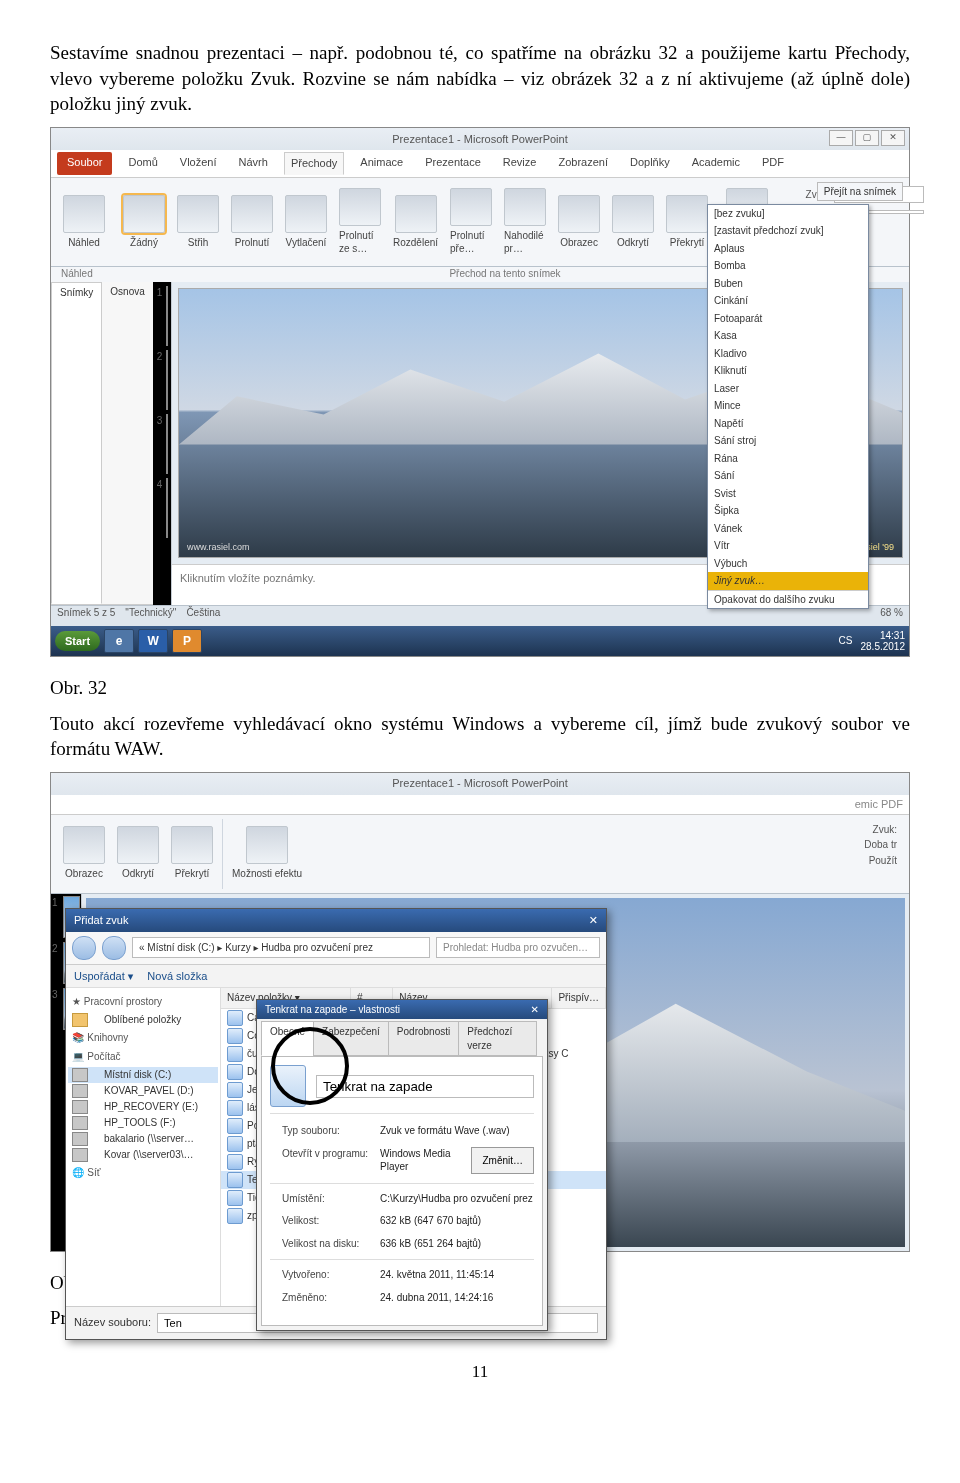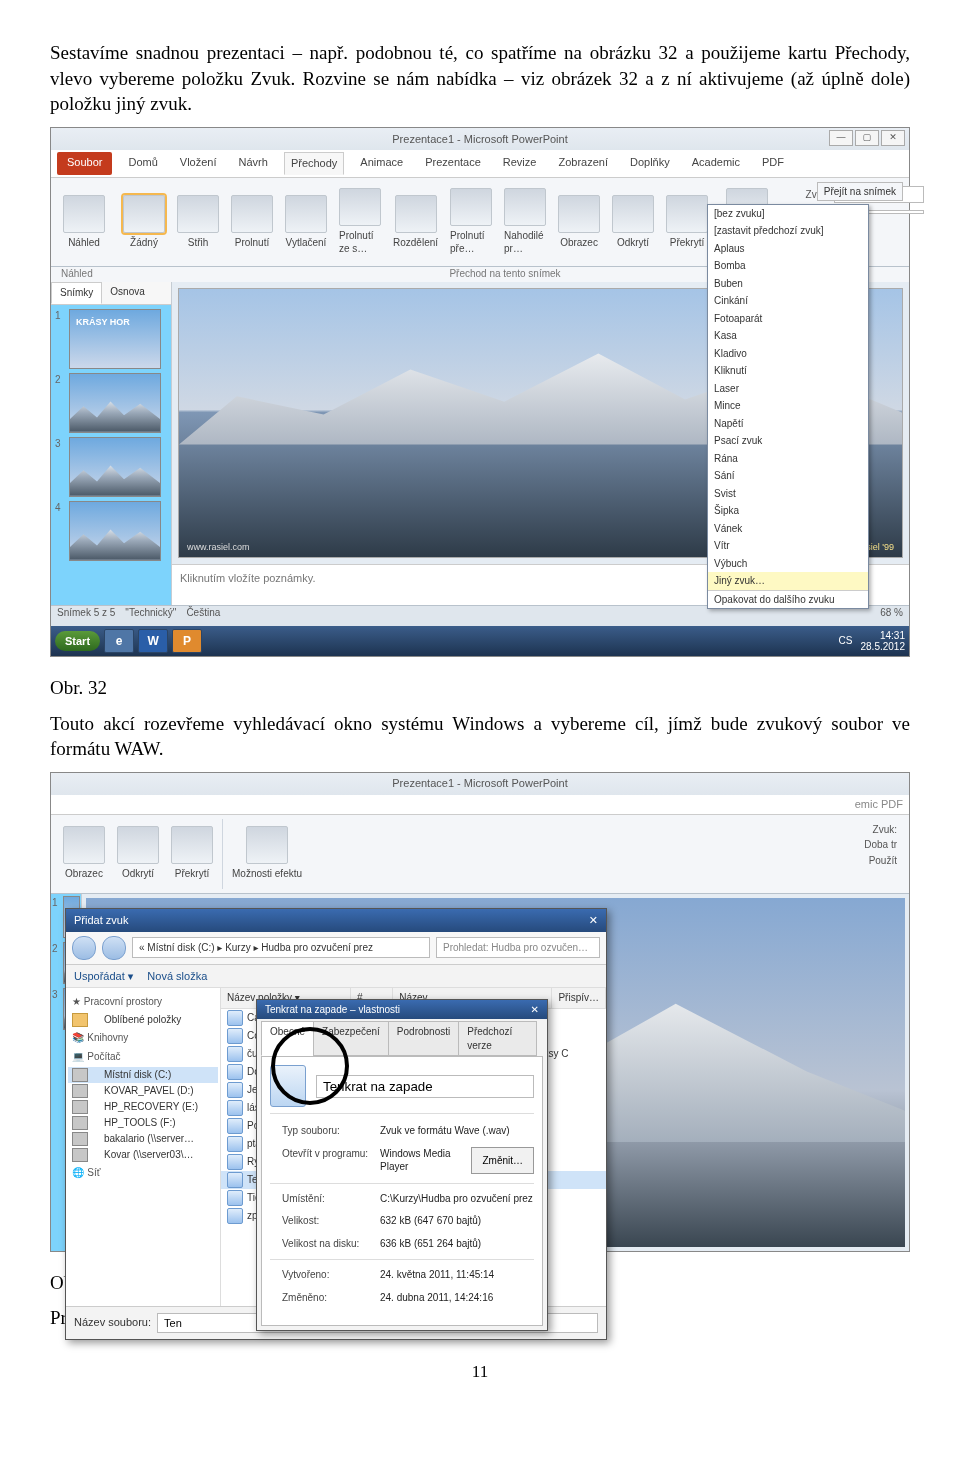--- a/index.html
+++ b/index.html
@@ -51,24 +51,24 @@
   .rib-right .row { display:flex; align-items:center; gap:4px;}
   .rib-right .lbl { width:50px; text-align:right; }
   .rib-right .val { background:#fff; border:1px solid #bbb; padding:1px 4px; min-width:80px; font-size:10px;}
   .prejit-btn { position:absolute; right:6px; top:4px; background:#f4f6f9; border:1px solid #bbb; padding:2px 6px; font-size:10px; }
   .sound-dropdown {
     position:absolute; right:40px; top:26px; width:160px;
     background:#fff; border:1px solid #7a8aa0; box-shadow:2px 2px 4px rgba(0,0,0,0.3);
     font-size:10px; z-index:5;
   }
   .sound-dropdown .opt { padding:2px 6px; white-space:nowrap;}
-  .sound-dropdown .opt.sel { background:#fef9c3; }
+  .sound-dropdown .opt.sel { background:#eab308;font-style:italic; }
   .sound-dropdown .foot { border-top:1px solid #ccc; padding:2px 6px; }
   .ss1-body { flex:1; display:flex; background:#e5ecf3; min-height:0; }
-  .slide-pane { width:120px; background:#7dd3fc; border-right:1px solid #c5ccd3; display:flex; flex-direction:column;}
+  .slide-pane { width:120px; background:#000000; border-right:1px solid #c5ccd3; display:flex; flex-direction:row;}
   .slide-tabs { display:flex; font-size:10px; background:#f7f7f7; border-bottom:1px solid #ccc;}
   .slide-tabs div { padding:3px 8px; }
   .slide-tabs .on { background:#fff; border:1px solid #ccc; border-bottom:1px solid #fff;}
   .thumbs { flex:1; overflow:hidden; padding:4px; display:flex; flex-direction:column; gap:4px;}
   .thumb { display:flex; gap:4px; }
   .thumb .num { width:10px; font-size:10px; color:#666; }
   .thumb .img { width:90px; height:58px; background:linear-gradient(#6ea9df,#ccd8ea); border:1px solid #888; position:relative; overflow:hidden;}
   .thumb .mtn { position:absolute; bottom:0; left:0; right:0; height:55%;
     background:linear-gradient(180deg,#dfe6ee 0%,#9aa8b8 40%,#4a5866 100%);
     clip-path: polygon(0 60%, 15% 20%, 30% 55%, 45% 5%, 60% 48%, 78% 12%, 100% 60%, 100% 100%, 0 100%);
@@ -258,21 +258,21 @@
       <div class="opt">Bomba</div>
       <div class="opt">Buben</div>
       <div class="opt">Cinkání</div>
       <div class="opt">Fotoaparát</div>
       <div class="opt">Kasa</div>
       <div class="opt">Kladivo</div>
       <div class="opt">Kliknutí</div>
       <div class="opt">Laser</div>
       <div class="opt">Mince</div>
       <div class="opt">Napětí</div>
-      <div class="opt">Psací zvuk</div>
+      <div class="opt">Sání stroj</div>
       <div class="opt">Rána</div>
       <div class="opt">Sání</div>
       <div class="opt">Svist</div>
       <div class="opt">Šipka</div>
       <div class="opt">Vánek</div>
       <div class="opt">Vítr</div>
       <div class="opt">Výbuch</div>
       <div class="opt sel">Jiný zvuk…</div>
       <div class="foot">Opakovat do dalšího zvuku</div>
     </div>

